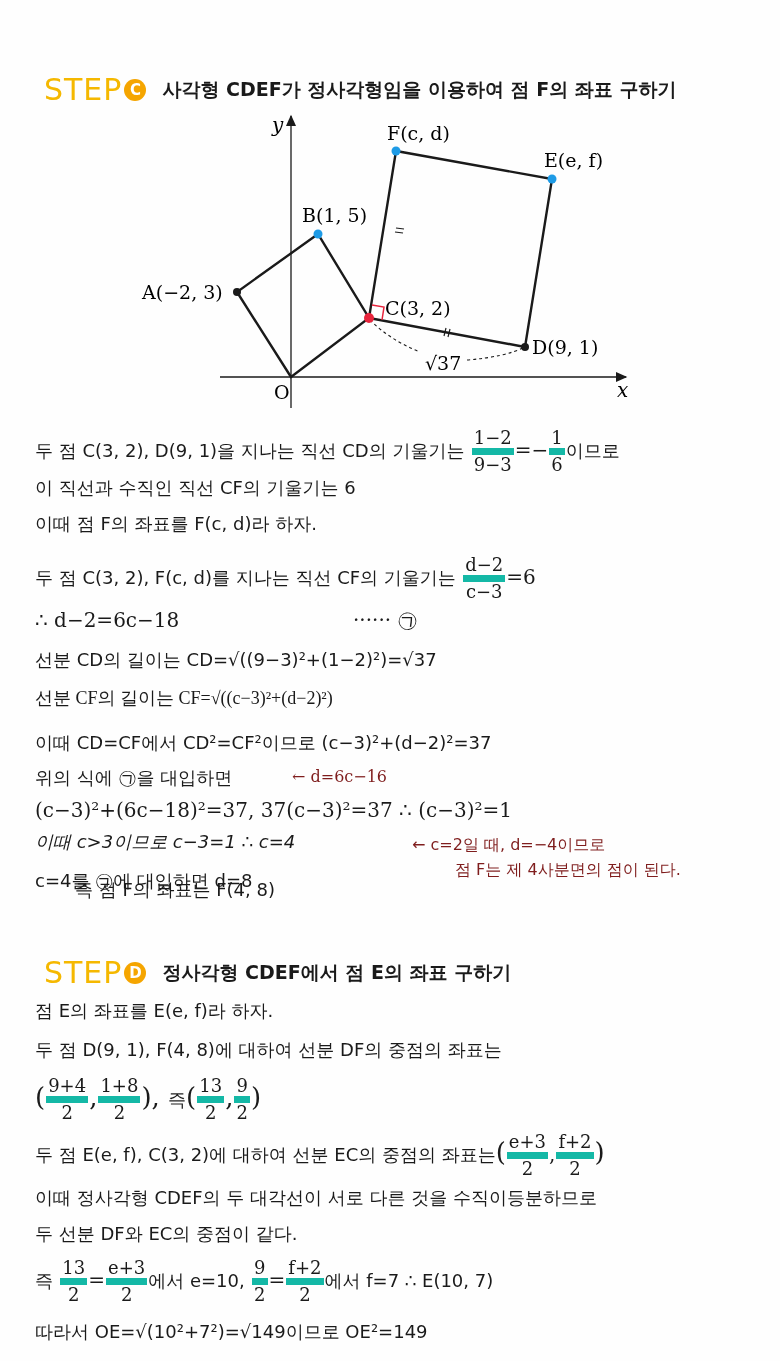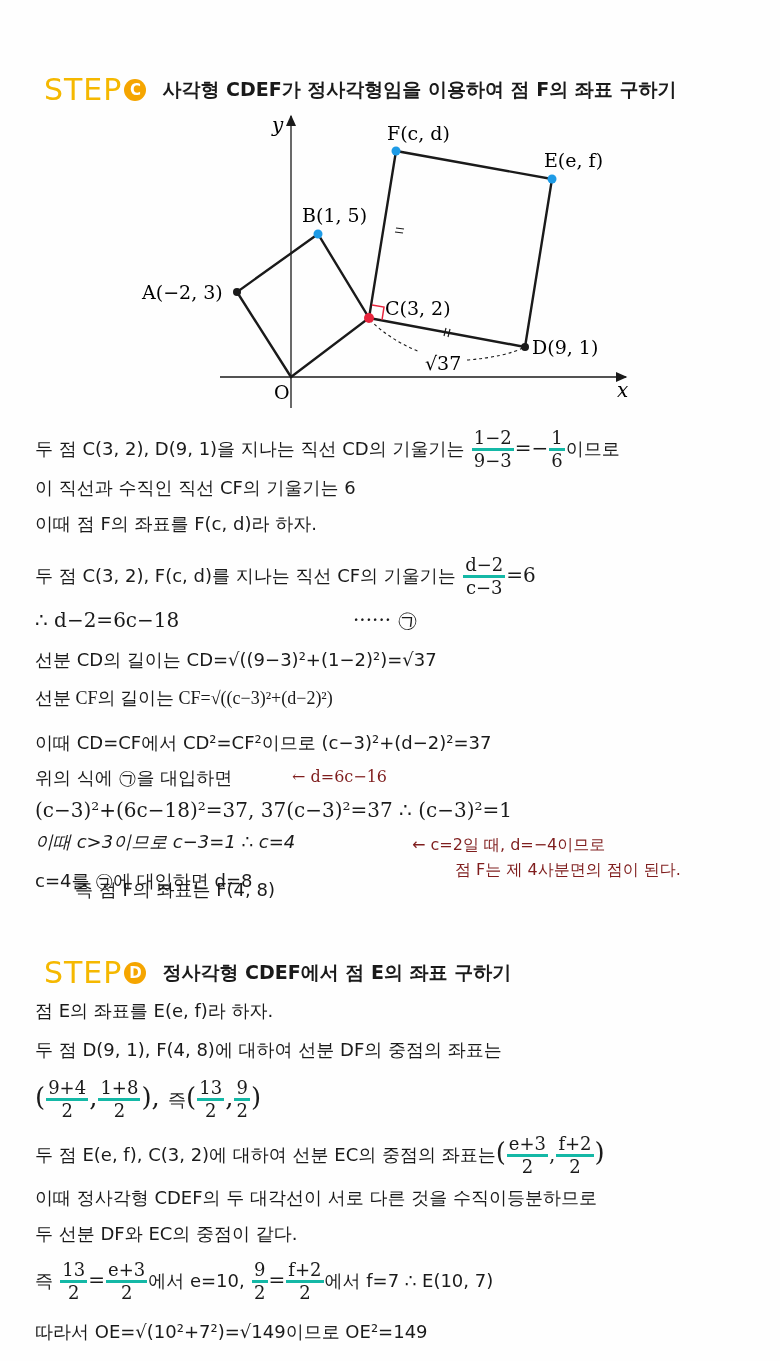--- a/index.html
+++ b/index.html
@@ -6,21 +6,21 @@
   body{width:780px;height:1361px;position:relative;overflow:hidden;
        font-family:"DejaVu Serif","Liberation Serif",serif;color:#1a1a1a;}
   .line{position:absolute;left:35px;font-size:20px;white-space:nowrap;line-height:28px;}
   .ko{font-family:"DejaVu Sans","Liberation Sans",sans-serif;font-size:18px;}
   .step{position:absolute;left:44px;display:flex;align-items:center;white-space:nowrap;}
   .step-word{font-family:"DejaVu Sans","Liberation Sans",sans-serif;color:#f5b800;font-size:30px;letter-spacing:1px;}
   .step-badge{display:inline-block;width:22px;height:22px;border-radius:50%;background:#f5a500;color:#fff;
     font-family:"DejaVu Sans","Liberation Sans",sans-serif;font-weight:bold;font-size:15px;text-align:center;line-height:22px;margin-left:2px;}
   .step-title{font-family:"DejaVu Sans","Liberation Sans",sans-serif;font-weight:bold;font-size:19px;margin-left:16px;}
   .frac{display:inline-block;vertical-align:middle;text-align:center;font-size:18px;line-height:20px;margin:0 1px;}
-  .frac .num{display:block;border-bottom:3px solid #14b8a6;padding:0 2px;}
+  .frac .num{display:block;border-bottom:7px solid #14b8a6;padding:0 2px;}
   .frac .den{display:block;padding:0 2px;}
   .note{position:absolute;color:#7f1d1d;font-size:16px;white-space:nowrap;}
   svg text{font-family:"DejaVu Serif","Liberation Serif",serif;}
 </style>
 </head>
 <body>
 
 <div class="step" style="top:72px;">
   <span class="step-word">STEP</span>
   <span class="step-badge">C</span>

